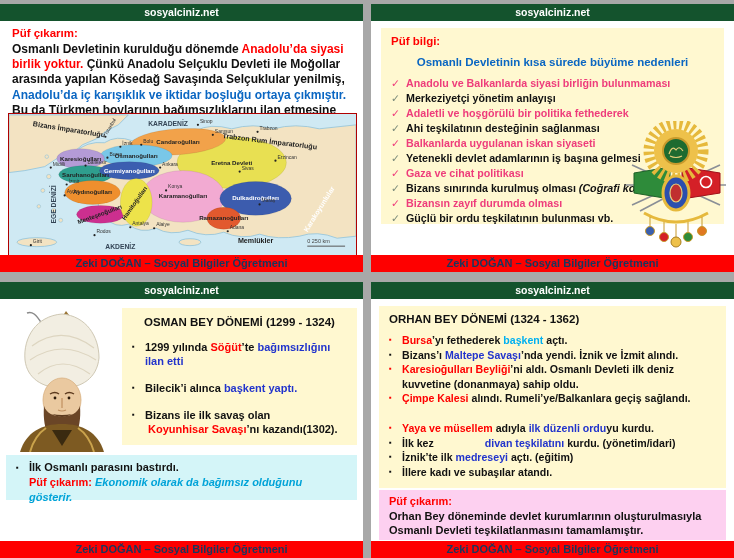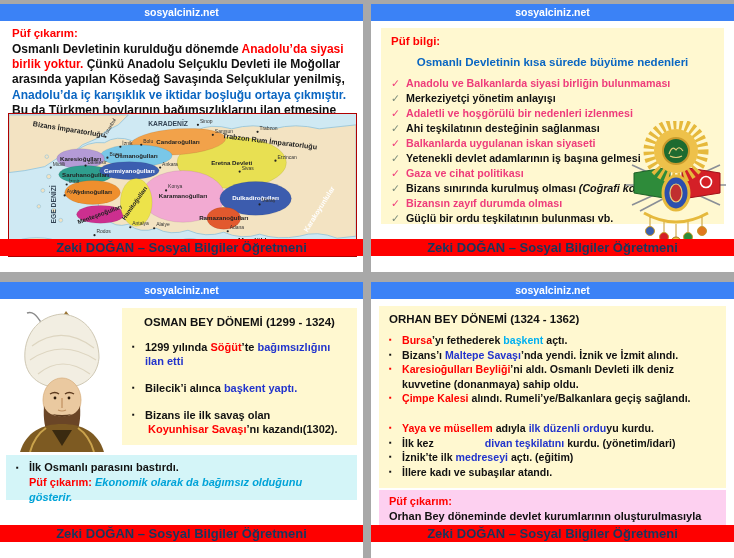--- a/index.html
+++ b/index.html
@@ -3,24 +3,24 @@
 <meta charset="utf-8">
 <style>
   html,body{margin:0;padding:0}
   body{background:#a8a8a8;font-family:"Liberation Sans","DejaVu Sans",sans-serif;-webkit-font-smoothing:antialiased}
   .page{position:relative;width:734px;height:558px;background:#a8a8a8;overflow:hidden}
   .slide{position:absolute;background:#ffffff;overflow:hidden}
   #slide1{left:0;top:4px;width:363px;height:268px}
   #slide2{left:371px;top:4px;width:363px;height:268px}
   #slide3{left:0;top:282px;width:363px;height:276px}
   #slide4{left:371px;top:282px;width:363px;height:276px}
-  .shead{position:absolute;top:0;left:0;right:0;height:17px;background:#3b82f6;color:#fff;
+  .shead{position:absolute;top:0;left:0;right:0;height:17px;background:#14532d;color:#fff;
          font-size:10.5px;font-weight:bold;text-align:center;line-height:17px}
-  .sfoot{position:absolute;bottom:16px;left:0;right:0;height:17px;background:#fe0000;color:#17375e;
-         font-size:13px;font-weight:bold;text-align:center;line-height:17px}
+  .sfoot{position:absolute;bottom:0;left:0;right:0;height:17px;background:#fe0000;color:#17375e;
+         font-size:11px;font-weight:bold;text-align:center;line-height:17px}
   
   .s1text{position:absolute;left:12px;top:22px;right:8px}
   .h-red{color:#ff0000;font-size:11.5px;font-weight:bold;line-height:15px}
   .para{font-size:12px;font-weight:bold;line-height:15.2px;color:#111;margin-top:1px}
   .mapwrap{position:absolute;left:8px;top:109px;width:347px;height:142px;border:1px solid #b00000;background:#cfe9f3}
   
   .ybox2{position:absolute;left:10px;top:24px;width:343px;height:196px;background:#fff8d0;padding:6px 10px;box-sizing:border-box}
   .puf{color:#ff0000;font-size:11.5px;font-weight:bold;line-height:15px}
   .t2{color:#0a66c2;text-align:center;font-size:11.5px;font-weight:bold;margin:7px 0 8px}
   .checklist .li{display:flex;font-size:10.7px;font-weight:bold;line-height:15px;color:#111}
@@ -167,21 +167,21 @@
           <div class="li">
             <span class="mk" style="color: rgb(238, 60, 123);">✓</span>
             <span class="tx"><span style="color: rgb(238, 60, 123);">Anadolu ve Balkanlarda siyasi birliğin bulunmaması</span></span>
           </div>
           <div class="li">
             <span class="mk" style="color: rgb(122, 138, 122);">✓</span>
             <span class="tx"><span style="color: rgb(17, 17, 17);">Merkeziyetçi yönetim anlayışı</span></span>
           </div>
           <div class="li">
             <span class="mk" style="color: rgb(238, 60, 123);">✓</span>
-            <span class="tx"><span style="color: rgb(238, 60, 123);">Adaletli ve hoşgörülü bir nedenleri izlenmesi</span></span>
+            <span class="tx"><span style="color: rgb(238, 60, 123);">Adaletli ve hoşgörülü bir politika fethederek</span></span>
           </div>
           <div class="li">
             <span class="mk" style="color: rgb(122, 138, 122);">✓</span>
             <span class="tx"><span style="color: rgb(17, 17, 17);">Ahi teşkilatının desteğinin sağlanması</span></span>
           </div>
           <div class="li">
             <span class="mk" style="color: rgb(238, 60, 123);">✓</span>
             <span class="tx"><span style="color: rgb(238, 60, 123);">Balkanlarda uygulanan iskan siyaseti</span></span>
           </div>
           <div class="li">

